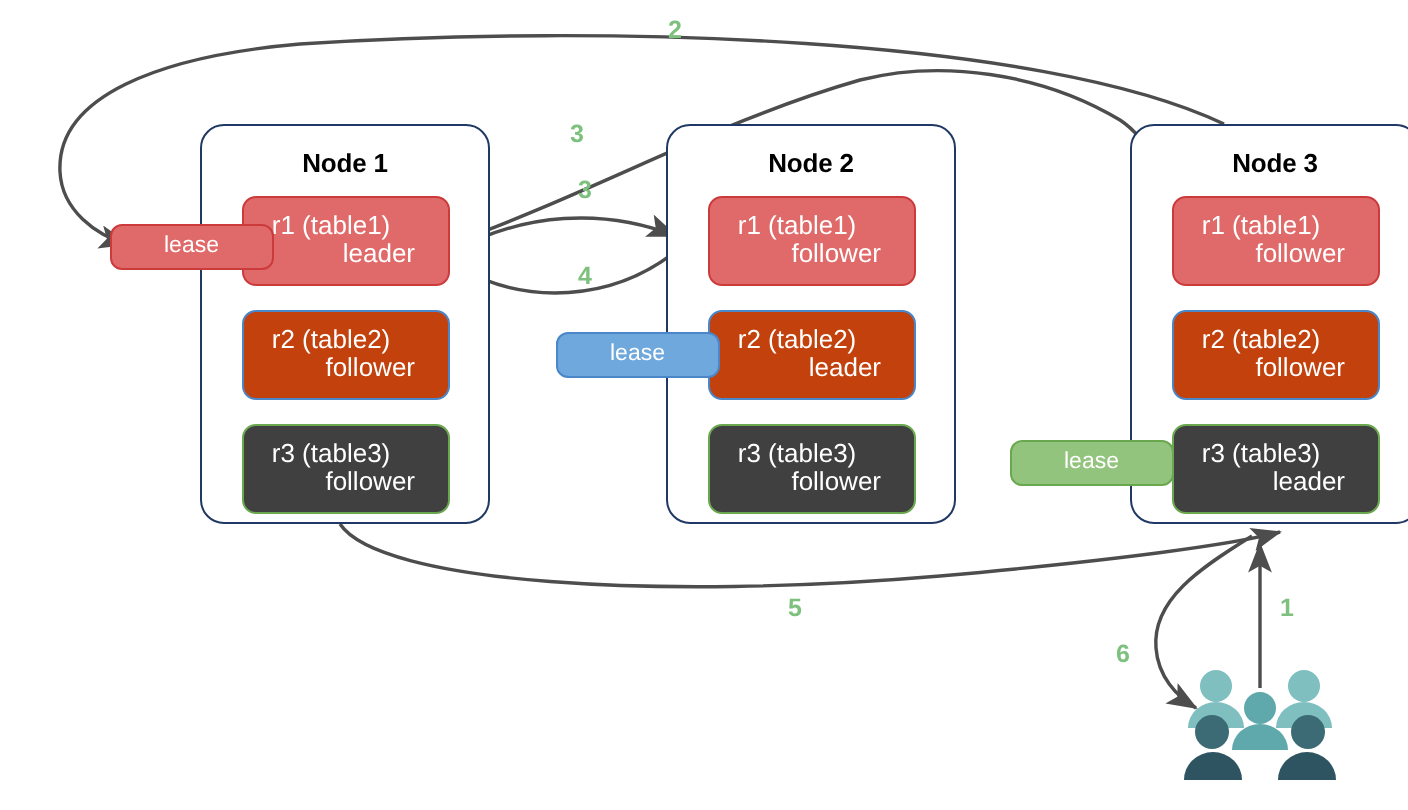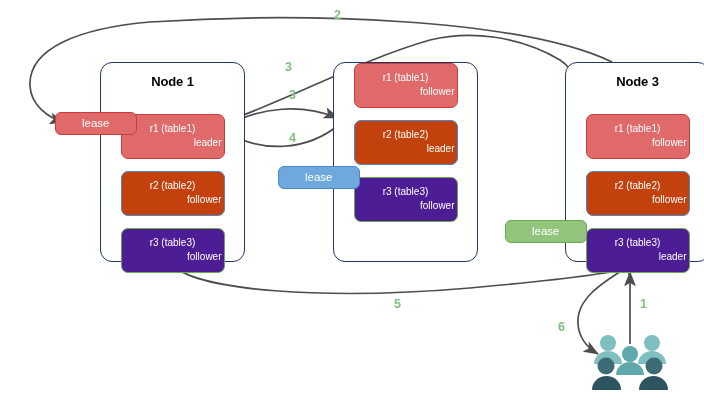--- a/index.html
+++ b/index.html
@@ -32,44 +32,44 @@
     border-radius: 12px;
     box-sizing: border-box;
     z-index: 3;
   }
   .node-title {
     text-align: center;
     font-size: 13px;
     font-weight: bold;
     color: #000000;
     margin-top: 11px;
-    margin-bottom: 25px;
+    margin-bottom: 9px;
     letter-spacing: -0.1px;
   }
   .replica {
     width: 104px;
     margin: 0 auto 12px auto;
     border-radius: 7px;
     box-sizing: border-box;
     text-align: center;
     color: #ffffff;
-    font-size: 10px;
+    font-size: 13px;
     line-height: 14px;
-    padding: 7px 2px 8px 2px;
+    padding: 7px 16px 8px 2px;
   }
   .replica-red {
     background: #e06a6a;
     border: 1.6px solid #cc3b3b;
   }
   .replica-blue {
     background: #c2410c;
     border: 1.6px solid #4a86c8;
   }
   .replica-green {
-    background: #4c1d95;
+    background: #404040;
     border: 1.6px solid #6aa84f;
   }
   .replica .line2 { display: block; text-align: right; }
   .lease {
     position: absolute;
     border-radius: 6px;
     box-sizing: border-box;
     text-align: center;
     color: #ffffff;
     font-size: 11.5px;
@@ -129,20 +129,21 @@
       <span>r2 (table2)</span>
       <span class="line2">follower</span>
     </div>
     <div class="replica replica-green">
       <span>r3 (table3)</span>
       <span class="line2">follower</span>
     </div>
   </div>
 
   <div class="node-card" style="left:333px; top:62px; width:145px; height:200px;">
+    <div class="node-title">Node 2</div>
     <div class="replica replica-red">
       <span>r1 (table1)</span>
       <span class="line2">follower</span>
     </div>
     <div class="replica replica-blue">
       <span>r2 (table2)</span>
       <span class="line2">leader</span>
     </div>
     <div class="replica replica-green">
       <span>r3 (table3)</span>

